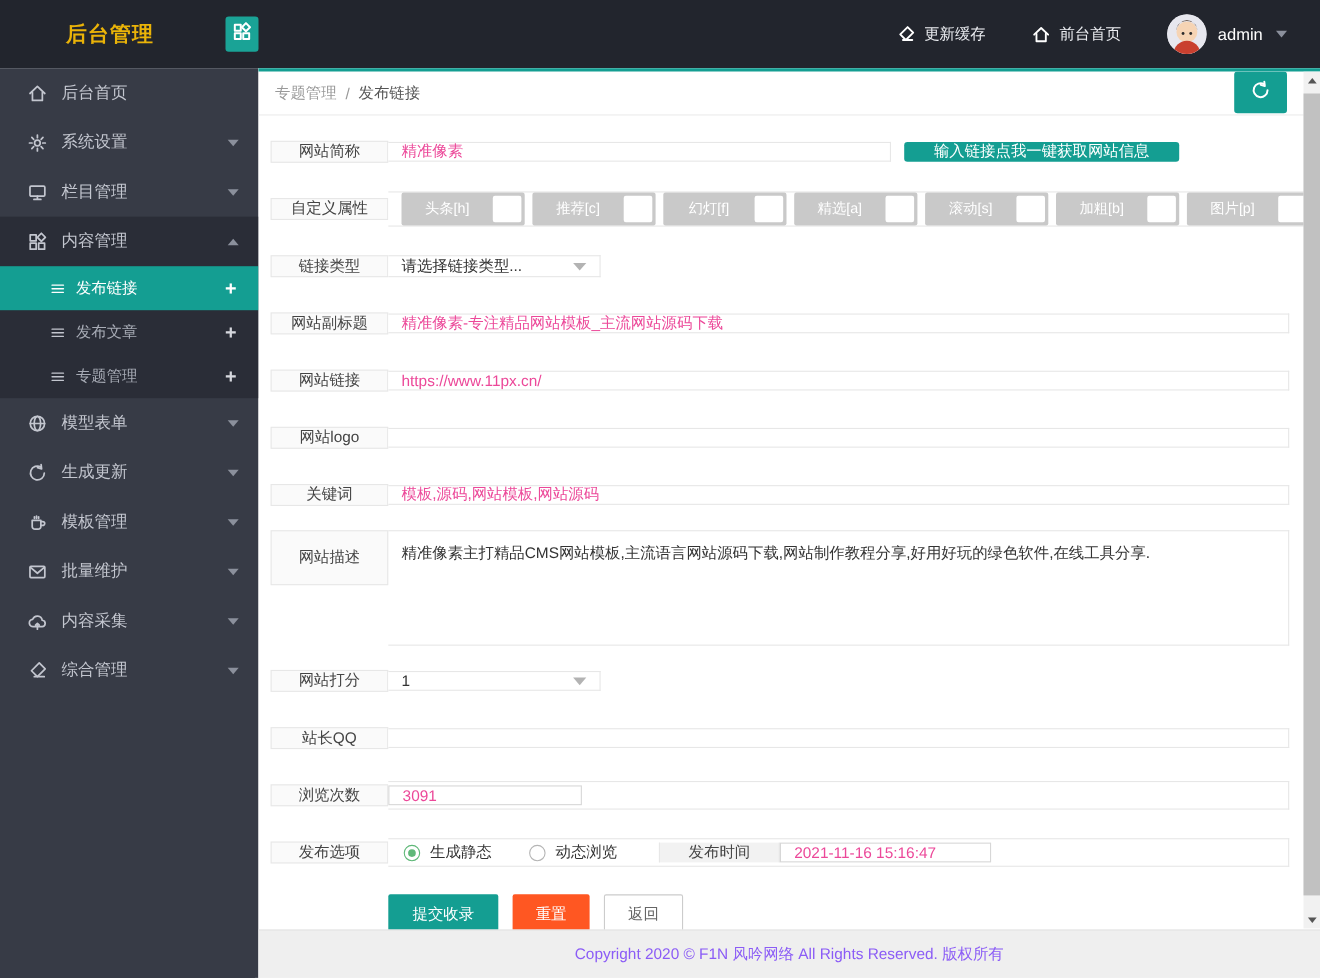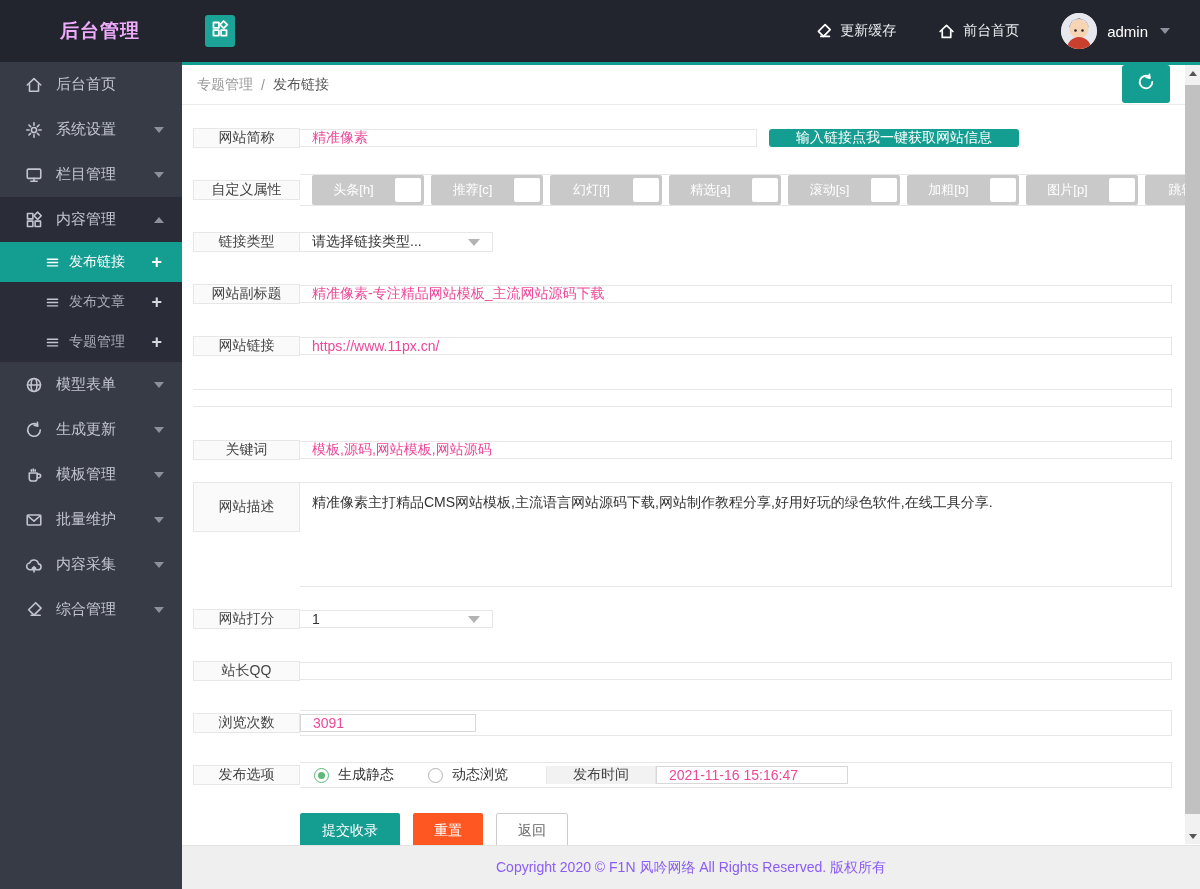--- a/index.html
+++ b/index.html
@@ -1,37 +1,37 @@
 <!DOCTYPE html>
 <html><head>
 <meta charset="utf-8">
 <style>
   * { margin:0; padding:0; box-sizing:border-box; }
   html,body { width:1200px; height:889px; overflow:hidden;
     font-family:"Liberation Sans","DejaVu Sans",sans-serif; background:#fff; }
 
   
   .topbar { height:62px; background:#22252d; display:flex; align-items:center; color:#e8eaee; }
-  .brand { width:203px; flex:none; padding-left:60px; font-size:19px; font-weight:bold; color:#f0abfc; letter-spacing:1px; }
+  .brand { width:203px; flex:none; padding-left:60px; font-size:19px; font-weight:bold; color:#eab308; letter-spacing:1px; }
   .grid-btn { width:30px; height:32px; margin-left:2px; background:#1aa396; border-radius:3px;
     display:flex; align-items:center; justify-content:center; cursor:pointer; }
   .top-spacer { flex:1; }
   .top-action { display:flex; align-items:center; gap:8px; font-size:14px; color:#eceef2; margin-right:42px; cursor:pointer; }
   .top-action svg { display:block; }
   .avatar { width:36px; height:36px; border-radius:50%; overflow:hidden; margin-right:10px; flex:none; background:#e9e9ef; }
   .username { font-size:15px; color:#fff; margin-right:12px; }
   .caret-down { width:0; height:0; border-left:5px solid transparent; border-right:5px solid transparent; border-top:6px solid #8b909c; }
   .caret-up { width:0; height:0; border-left:5px solid transparent; border-right:5px solid transparent; border-bottom:6px solid #8b909c; }
   .topbar .caret-down { margin-right:30px; }
 
   
   .page-body { display:flex; height:827px; }
 
   
-  .sidebar { width:182px; flex:none; background:#373b46; color:#c3c6cf; }
+  .sidebar { width:235px; flex:none; background:#373b46; color:#c3c6cf; }
   .s-item { height:45px; display:flex; align-items:center; padding:0 18px 0 25px; font-size:15px; cursor:pointer; }
   .s-item .s-ico { width:18px; height:18px; margin-right:13px; flex:none; display:flex; align-items:center; }
   .s-item .s-caret { margin-left:auto; }
   .s-group { background:#2a2d37; }
   .s-sub { height:40px; display:flex; align-items:center; padding:0 20px 0 45px; font-size:14px; color:#a8acb6; cursor:pointer; }
   .s-sub .s-ico { width:15px; height:15px; margin-right:9px; display:flex; align-items:center; }
   .s-sub .plus { margin-left:auto; font-size:18px; line-height:1; color:#d6d8de; font-weight:bold; }
   .s-sub.active { background:#149e92; color:#fff; }
   .s-sub.active .plus { color:#fff; }
 
@@ -379,20 +379,21 @@
       </div>
 
       <div class="row">
         <div class="lbl">网站链接</div>
         <div class="field grow">
           <input class="txt" value="https://www.11px.cn/" style="">
         </div>
       </div>
 
       <div class="row">
+        <div class="lbl">网站logo</div>
         <div class="field grow">
           <input class="txt" value="" style="">
         </div>
       </div>
 
       <div class="row">
         <div class="lbl">关键词</div>
         <div class="field grow">
           <input class="txt" value="模板,源码,网站模板,网站源码" style="">
         </div>

